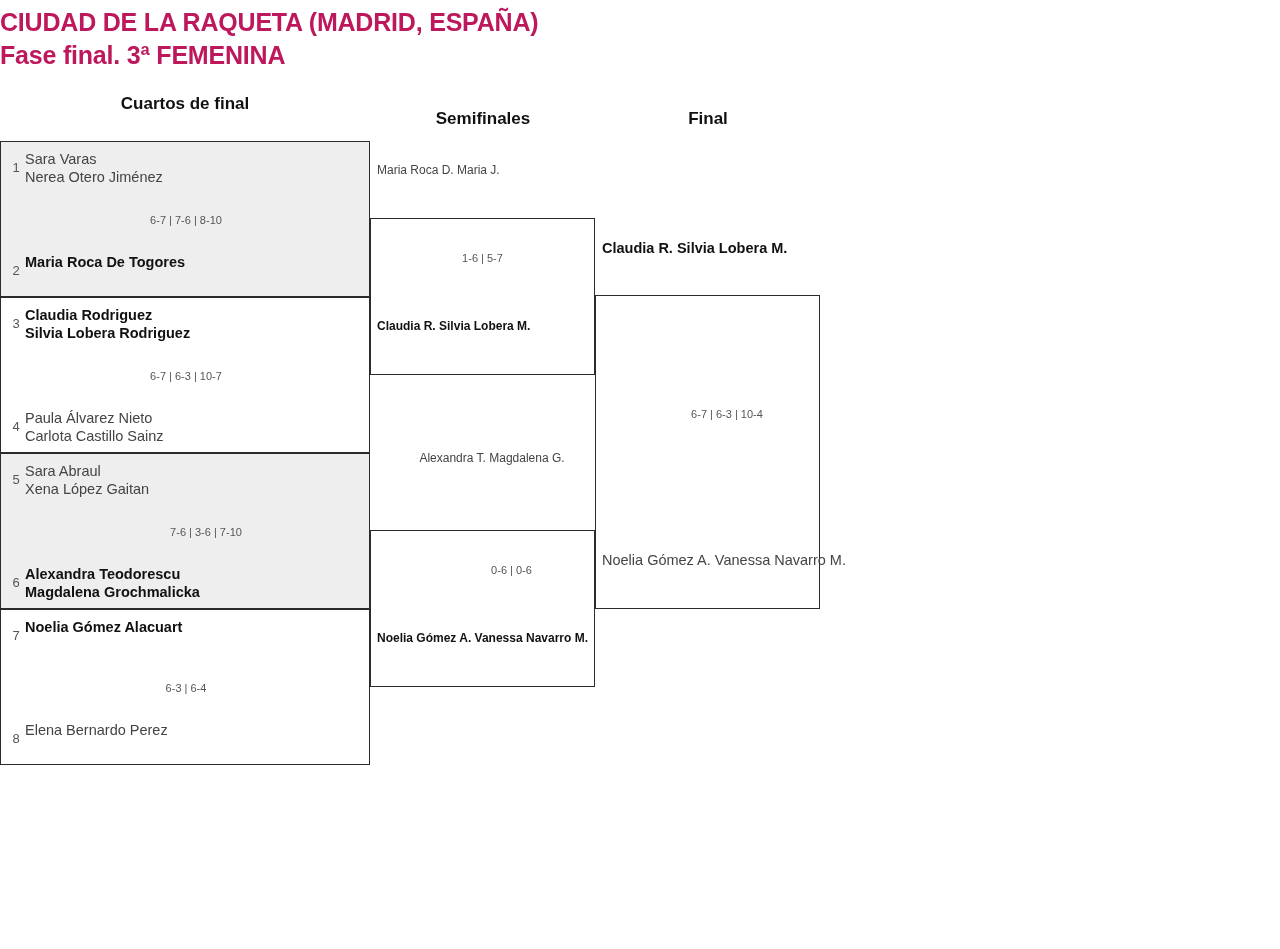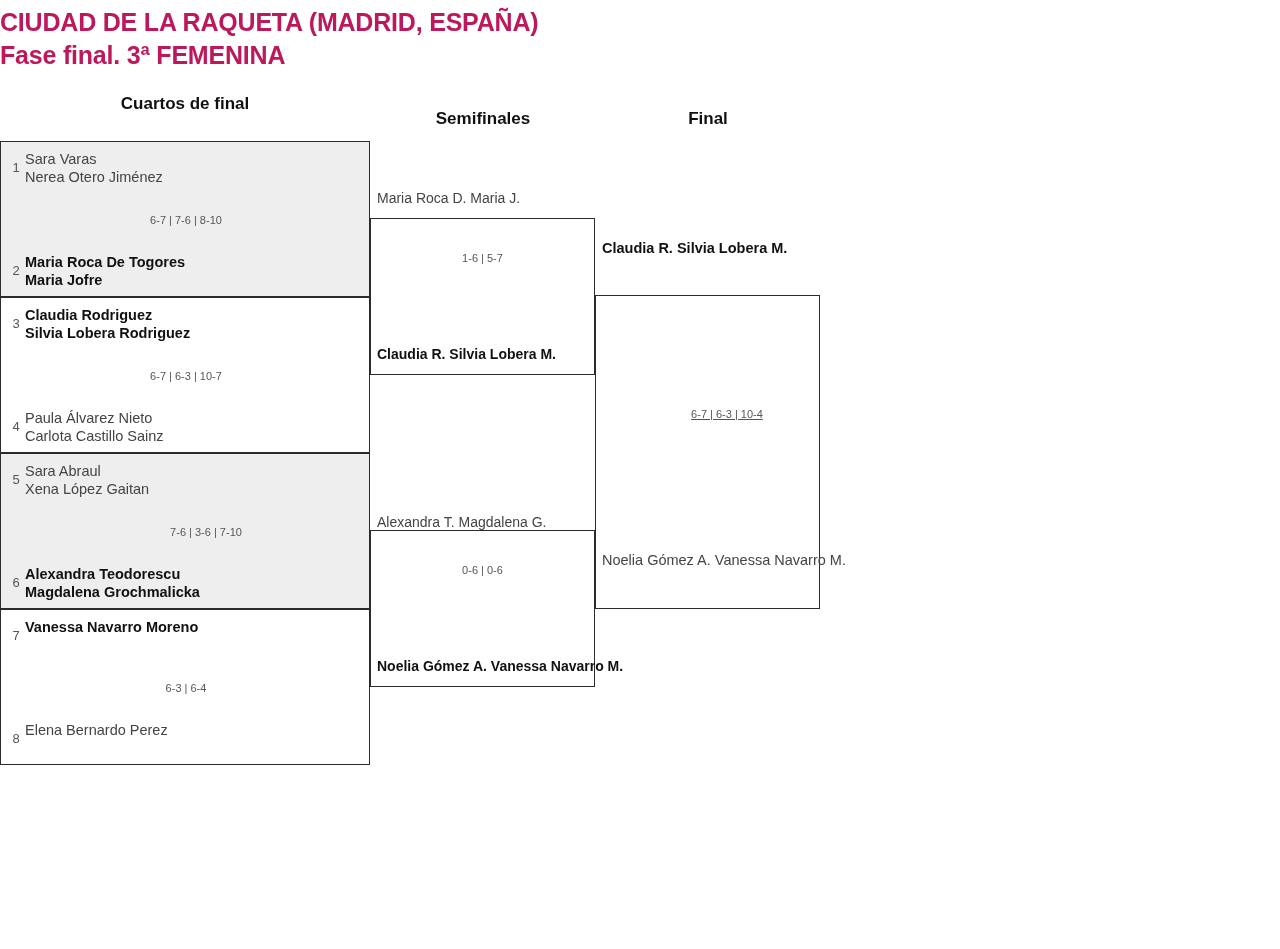--- a/index.html
+++ b/index.html
@@ -98,42 +98,41 @@
   .qf { left: 0px; width: 370px; }
   .qf .team  { width: 370px; }
   .qf .score { left: 0px; width: 370px; }
 
   
   .sf-box { left: 370px; width: 225px; }
   .sf-team {
     position: absolute;
     left: 377px;
     width: 230px;
-    font-size: 14px;
+    font-size: 12px;
     line-height: 18px;
     color: #444444;
     white-space: nowrap;
-    margin-top: 28px;
   }
   .sf-team.winner { font-weight: bold; color: #111111; }
   .sf-score { left: 370px; width: 225px; }
 
   
   .f-box { left: 595px; width: 225px; }
   .f-team {
     position: absolute;
     left: 602px;
     width: 240px;
     font-size: 14.5px;
     line-height: 18px;
     color: #444444;
     white-space: nowrap;
   }
   .f-team.winner { font-weight: bold; color: #111111; }
-  .f-score { left: 595px; width: 264px; text-decoration: underline; }
+  .f-score { left: 595px; width: 264px; }
 </style>
 </head>
 <body>
 
 <div id="title-block">
   <div class="title-line">CIUDAD DE LA RAQUETA (MADRID, ESPAÑA)</div>
   <div class="title-line">Fase final. 3ª FEMENINA</div>
 </div>
 
 <div class="round-header" id="header-qf">Cuartos de final</div>
@@ -143,21 +142,20 @@
 <div class="match qf bordered shaded" style="top:141px; height:156px;">
   <div class="team" style="top:8px;">
     <span class="seed" style="top:9px;">1</span>
     <span class="pl">Sara Varas</span>
     <span class="pl">Nerea Otero Jiménez</span>
   </div>
   <div class="score" style="top:69px;">6-7 | 7-6 | 8-10</div>
   <div class="team winner" style="top:111px;">
     <span class="seed" style="top:9px;">2</span>
     <span class="pl">Maria Roca De Togores</span>
-    <span class="pl">Maria Jofre</span>
   </div>
 </div>
 
 <div class="match qf bordered" style="top:297px; height:156px;">
   <div class="team winner" style="top:8px;">
     <span class="seed" style="top:9px;">3</span>
     <span class="pl">Claudia Rodriguez</span>
     <span class="pl">Silvia Lobera Rodriguez</span>
   </div>
   <div class="score" style="top:69px;">6-7 | 6-3 | 10-7</div>
@@ -178,46 +176,46 @@
   <div class="team winner" style="top:111px;">
     <span class="seed" style="top:9px;">6</span>
     <span class="pl">Alexandra Teodorescu</span>
     <span class="pl">Magdalena Grochmalicka</span>
   </div>
 </div>
 
 <div class="match qf bordered" style="top:609px; height:156px;">
   <div class="team winner" style="top:8px;">
     <span class="seed" style="top:9px;">7</span>
-    <span class="pl">Vanessa Navarro Moreno</span>
+    <span class="pl">Noelia Gómez Alacuart</span>
   </div>
   <div class="score" style="top:69px;">6-3 | 6-4</div>
   <div class="team" style="top:111px;">
     <span class="seed" style="top:9px;">8</span>
     <span class="pl">Elena Bernardo Perez</span>
   </div>
 </div>
 
 <div class="match sf-box bordered" style="top:218px; height:157px;"></div>
 <div class="sf-team" style="top:161px;">
   <span class="pl">Maria Roca D.</span>
   <span class="pl">Maria J.</span>
 </div>
 <div class="score sf-score" style="top:249px;">1-6 | 5-7</div>
 <div class="sf-team winner" style="top:317px;">
   <span class="pl">Claudia R.</span>
   <span class="pl">Silvia Lobera M.</span>
 </div>
 
 <div class="match sf-box bordered" style="top:530px; height:157px;"></div>
-<div class="sf-team" style="top:485px;">
+<div class="sf-team" style="top:449px;text-align:center;">
   <span class="pl">Alexandra T.</span>
   <span class="pl">Magdalena G.</span>
 </div>
-<div class="score sf-score" style="top:561px;">0-6 | 0-6</div>
+<div class="score sf-score" style="top:561px;margin-left:29px;">0-6 | 0-6</div>
 <div class="sf-team winner" style="top:629px;">
   <span class="pl">Noelia Gómez A.</span>
   <span class="pl">Vanessa Navarro M.</span>
 </div>
 
 <div class="match f-box bordered" style="top:295px; height:314px;"></div>
 <div class="f-team winner" style="top:239px;">
   <span class="pl">Claudia R.</span>
   <span class="pl">Silvia Lobera M.</span>
 </div>

